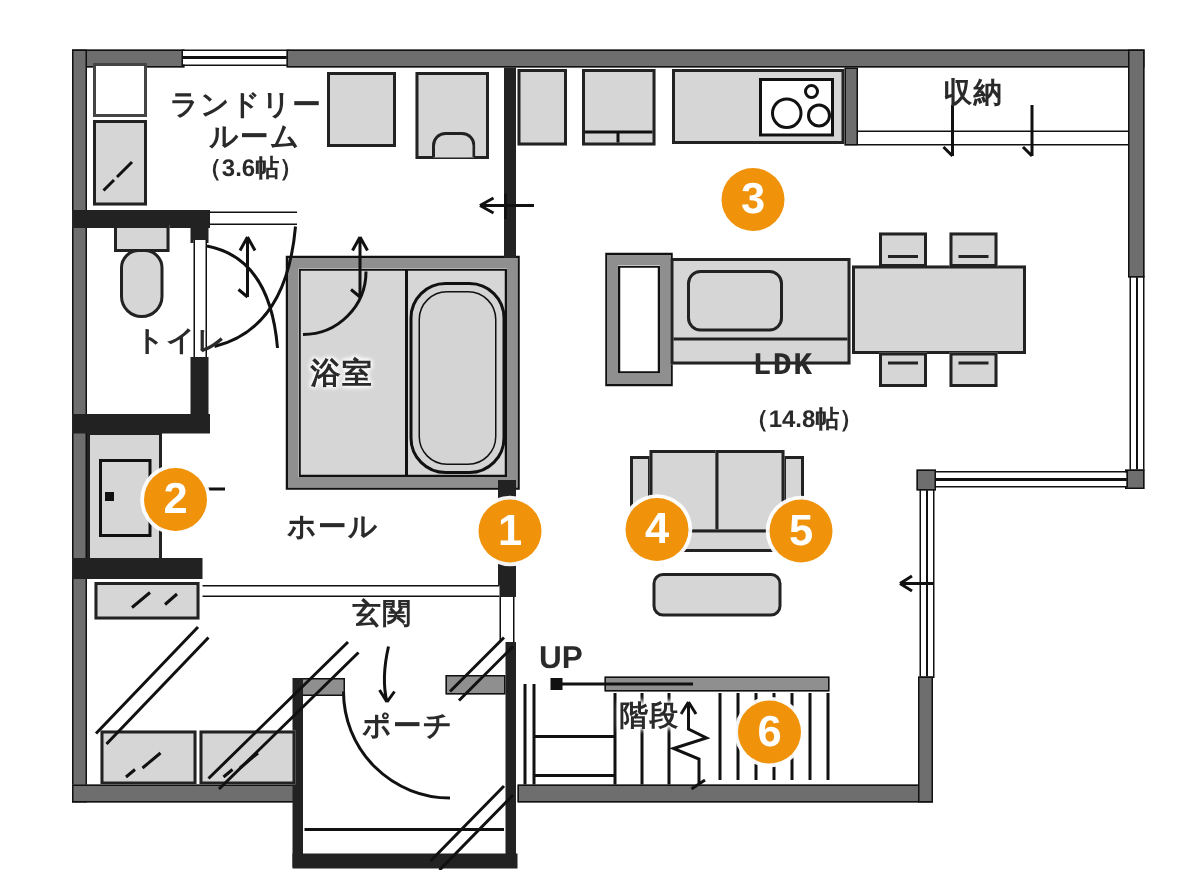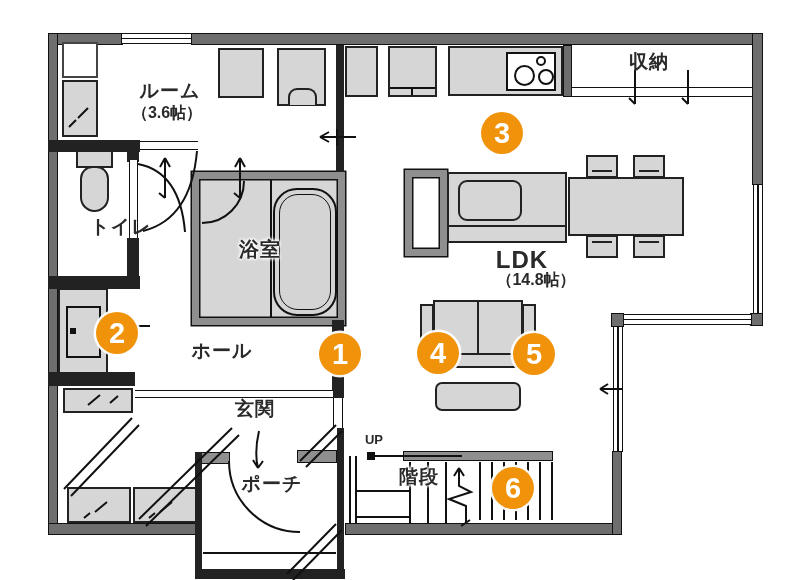--- a/index.html
+++ b/index.html
@@ -159,32 +159,33 @@
       <path d="M 350 456 V 523 M 356 456 V 523"></path>
       <path d="M 356 491 H 410 M 356 517 H 410"></path>
       <path d="M 410 462 V 523 M 428 462 V 523 M 446 462 V 523"></path>
       <path d="M 480 462 V 520 M 492 462 V 520 M 504 462 V 520 M 516 462 V 520 M 528 462 V 520 M 540 462 V 520 M 552 462 V 520"></path>
       <path d="M 374 456 H 462"></path>
       <path d="M 466 523 V 506 L 449 499 L 471 492 L 459 486 V 468 M 459 468 L 454 476 M 459 468 L 464 476 M 461 526 L 470 520"></path>
     </g>
     <rect x="367" y="452" width="8" height="8" fill="#111"></rect>
   </svg>
 
+  <div class="lbl" style="left:164px;top:70px;font-size:19px;">ランドリー</div>
   <div class="lbl" style="left:170px;top:91px;font-size:19px;">ルーム</div>
   <div class="lbl" style="left:167px;top:113px;font-size:16px;letter-spacing:0;">（3.6帖）</div>
   <div class="lbl" style="left:97px;top:227px;font-size:19px;margin-left:24px;">トイレ</div>
-  <div class="lbl halo" style="left:260px;top:249px;font-size:20px;">浴室</div>
+  <div class="lbl halo" style="left:228px;top:249px;font-size:20px;">浴室</div>
   <div class="lbl" style="left:222px;top:351px;font-size:19px;">ホール</div>
   <div class="lbl" style="left:255px;top:409px;font-size:19px;">玄関</div>
   <div class="lbl halo" style="left:272px;top:484px;font-size:19px;">ポーチ</div>
   <div class="lbl" style="left:649px;top:62px;font-size:19px;">収納</div>
-  <div class="lbl" style="left:522px;top:260px;font-size:24px;">LDK</div>
+  <div class="lbl" style="left:522px;top:245px;font-size:21px;font-family:Liberation Mono, monospace;">LDK</div>
   <div class="lbl" style="left:520px;top:280px;font-size:16px;letter-spacing:0;margin-left:16px;">（14.8帖）</div>
-  <div class="lbl" style="left:374px;top:439px;font-size:13px;letter-spacing:0;">UP</div>
-  <div class="lbl halo" style="left:419px;top:477px;font-size:19px;">階段</div>
+  <div class="lbl" style="left:374px;top:439px;font-size:21px;letter-spacing:0;">UP</div>
+  <div class="lbl halo" style="left:433px;top:477px;font-size:19px;">階段</div>
 
   <div class="mk" style="left:319px;top:333px;">
       <span>1</span>
     </div>
   <div class="mk" style="left:96px;top:312px;">
       <span>2</span>
     </div>
   <div class="mk" style="left:481px;top:112px;">
       <span>3</span>
     </div>

